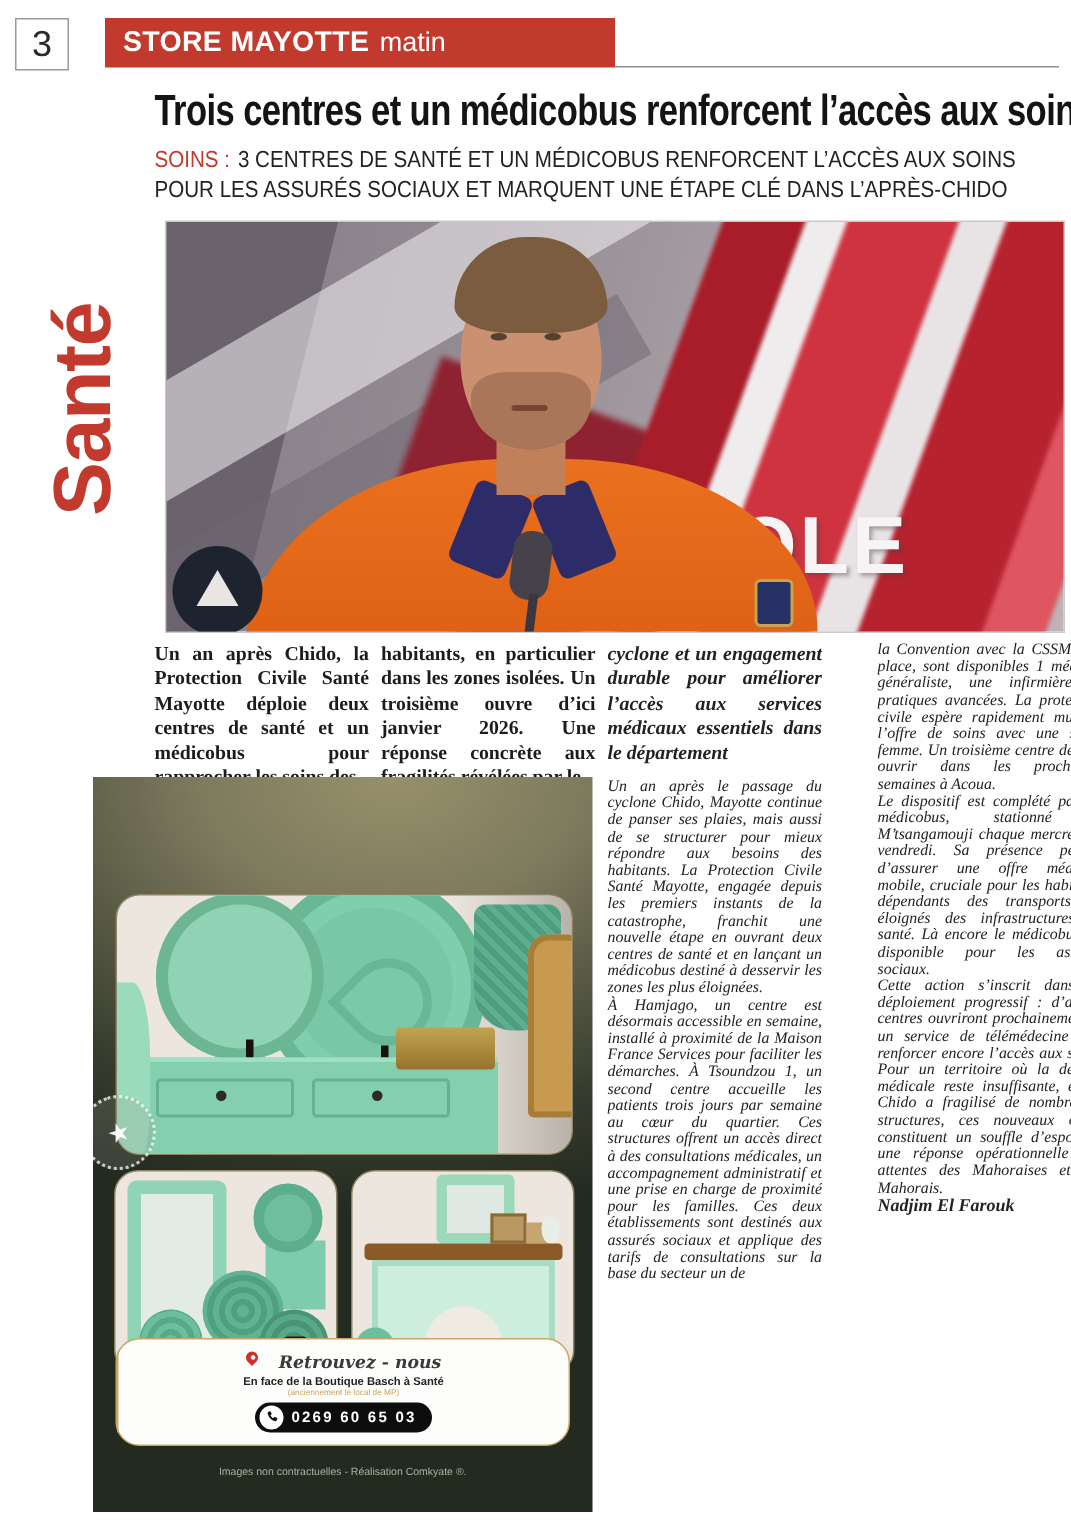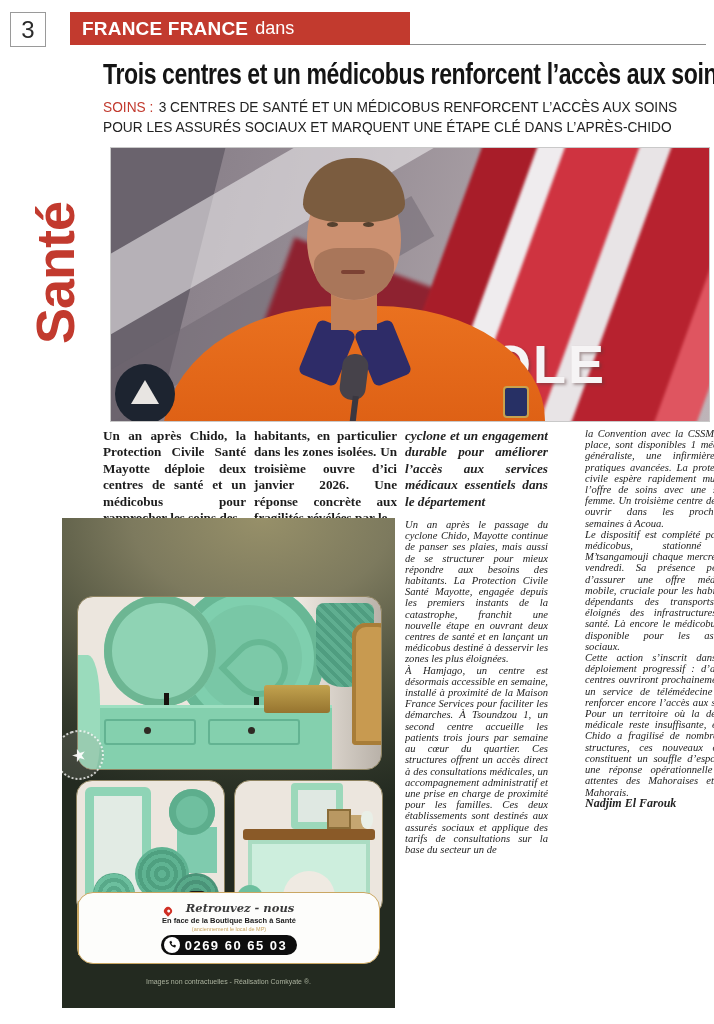--- a/index.html
+++ b/index.html
@@ -140,41 +140,41 @@
          color:rgba(255,255,255,.92);font-size:17px;}
   
   .ad-card{position:absolute;left:15px;top:374px;width:303px;height:72px;background:#fdfdfb;border:1px solid #caa763;
            border-radius:16px;display:flex;align-items:stretch;box-sizing:border-box;}
   .card-left{flex:0 0 53%;display:flex;flex-direction:column;align-items:center;justify-content:center;gap:1px;}
   .brand{font-size:12px;font-weight:bold;letter-spacing:1.5px;color:#141414;font-family:"Liberation Serif", serif;}
   .brand-sub{font-size:6.5px;letter-spacing:2.5px;color:#b9985a;}
   .brand-cats{font-size:5px;letter-spacing:.4px;color:#3a3a3a;margin-top:2px;}
   .card-div{flex:0 0 1px;background:#caa763;margin:8px 0;}
   .card-right{flex:1;display:flex;flex-direction:column;align-items:center;justify-content:center;gap:1px;}
-  .findus{display:flex;align-items:flex-end;gap:14px;font-family:"DejaVu Serif", serif;font-style:italic;
+  .findus{display:flex;align-items:flex-start;gap:14px;font-family:"DejaVu Serif", serif;font-style:italic;
           font-weight:bold;font-size:11.5px;color:#3a3a3a;}
   .pin{width:8px;height:8px;background:#d02f24;border-radius:50% 50% 50% 0;transform:rotate(-45deg);position:relative;}
   .pin:after{content:"";position:absolute;left:2.5px;top:2.5px;width:3px;height:3px;border-radius:50%;background:#fff;}
   .address{font-size:7.5px;font-weight:bold;color:#222;}
   .address-note{font-size:5.5px;color:#c9a55f;}
   .phone-pill{margin-top:2px;display:flex;align-items:center;gap:5px;background:#0d0d0d;border-radius:11px;
               padding:2px 10px 2px 3px;}
   .phone-badge{width:16px;height:16px;border-radius:50%;background:#fff;display:flex;align-items:center;justify-content:center;}
-  .phone-num{color:#fff;font-weight:bold;font-size:13px;letter-spacing:1.5px;}
+  .phone-num{color:#fff;font-weight:bold;font-size:10px;letter-spacing:1.5px;}
   .ad-legal{position:absolute;left:0;top:460px;width:100%;text-align:center;font-size:7px;color:#aab19d;}
 </style>
 </head>
 <body>
 
 <div class="page">
 
   <div class="pagenum-box">3</div>
   <div class="masthead">
-    <span class="bold">FRANCE FRANCE</span>
-    <span class="light">dans</span>
+    <span class="bold">STORE MAYOTTE</span>
+    <span class="light">matin</span>
   </div>
   <div class="header-rule"></div>
 
   <div class="section-label">Santé</div>
 
   <h1 class="headline" style="margin:0;">Trois centres et un médicobus renforcent l’accès aux soins</h1>
   <div class="kicker">
     <span class="k-label">SOINS :</span><span>3 CENTRES DE SANTÉ ET UN MÉDICOBUS RENFORCENT L’ACCÈS AUX SOINS POUR LES ASSURÉS SOCIAUX ET MARQUENT UNE ÉTAPE CLÉ DANS L’APRÈS-CHIDO</span>
   </div>
 

